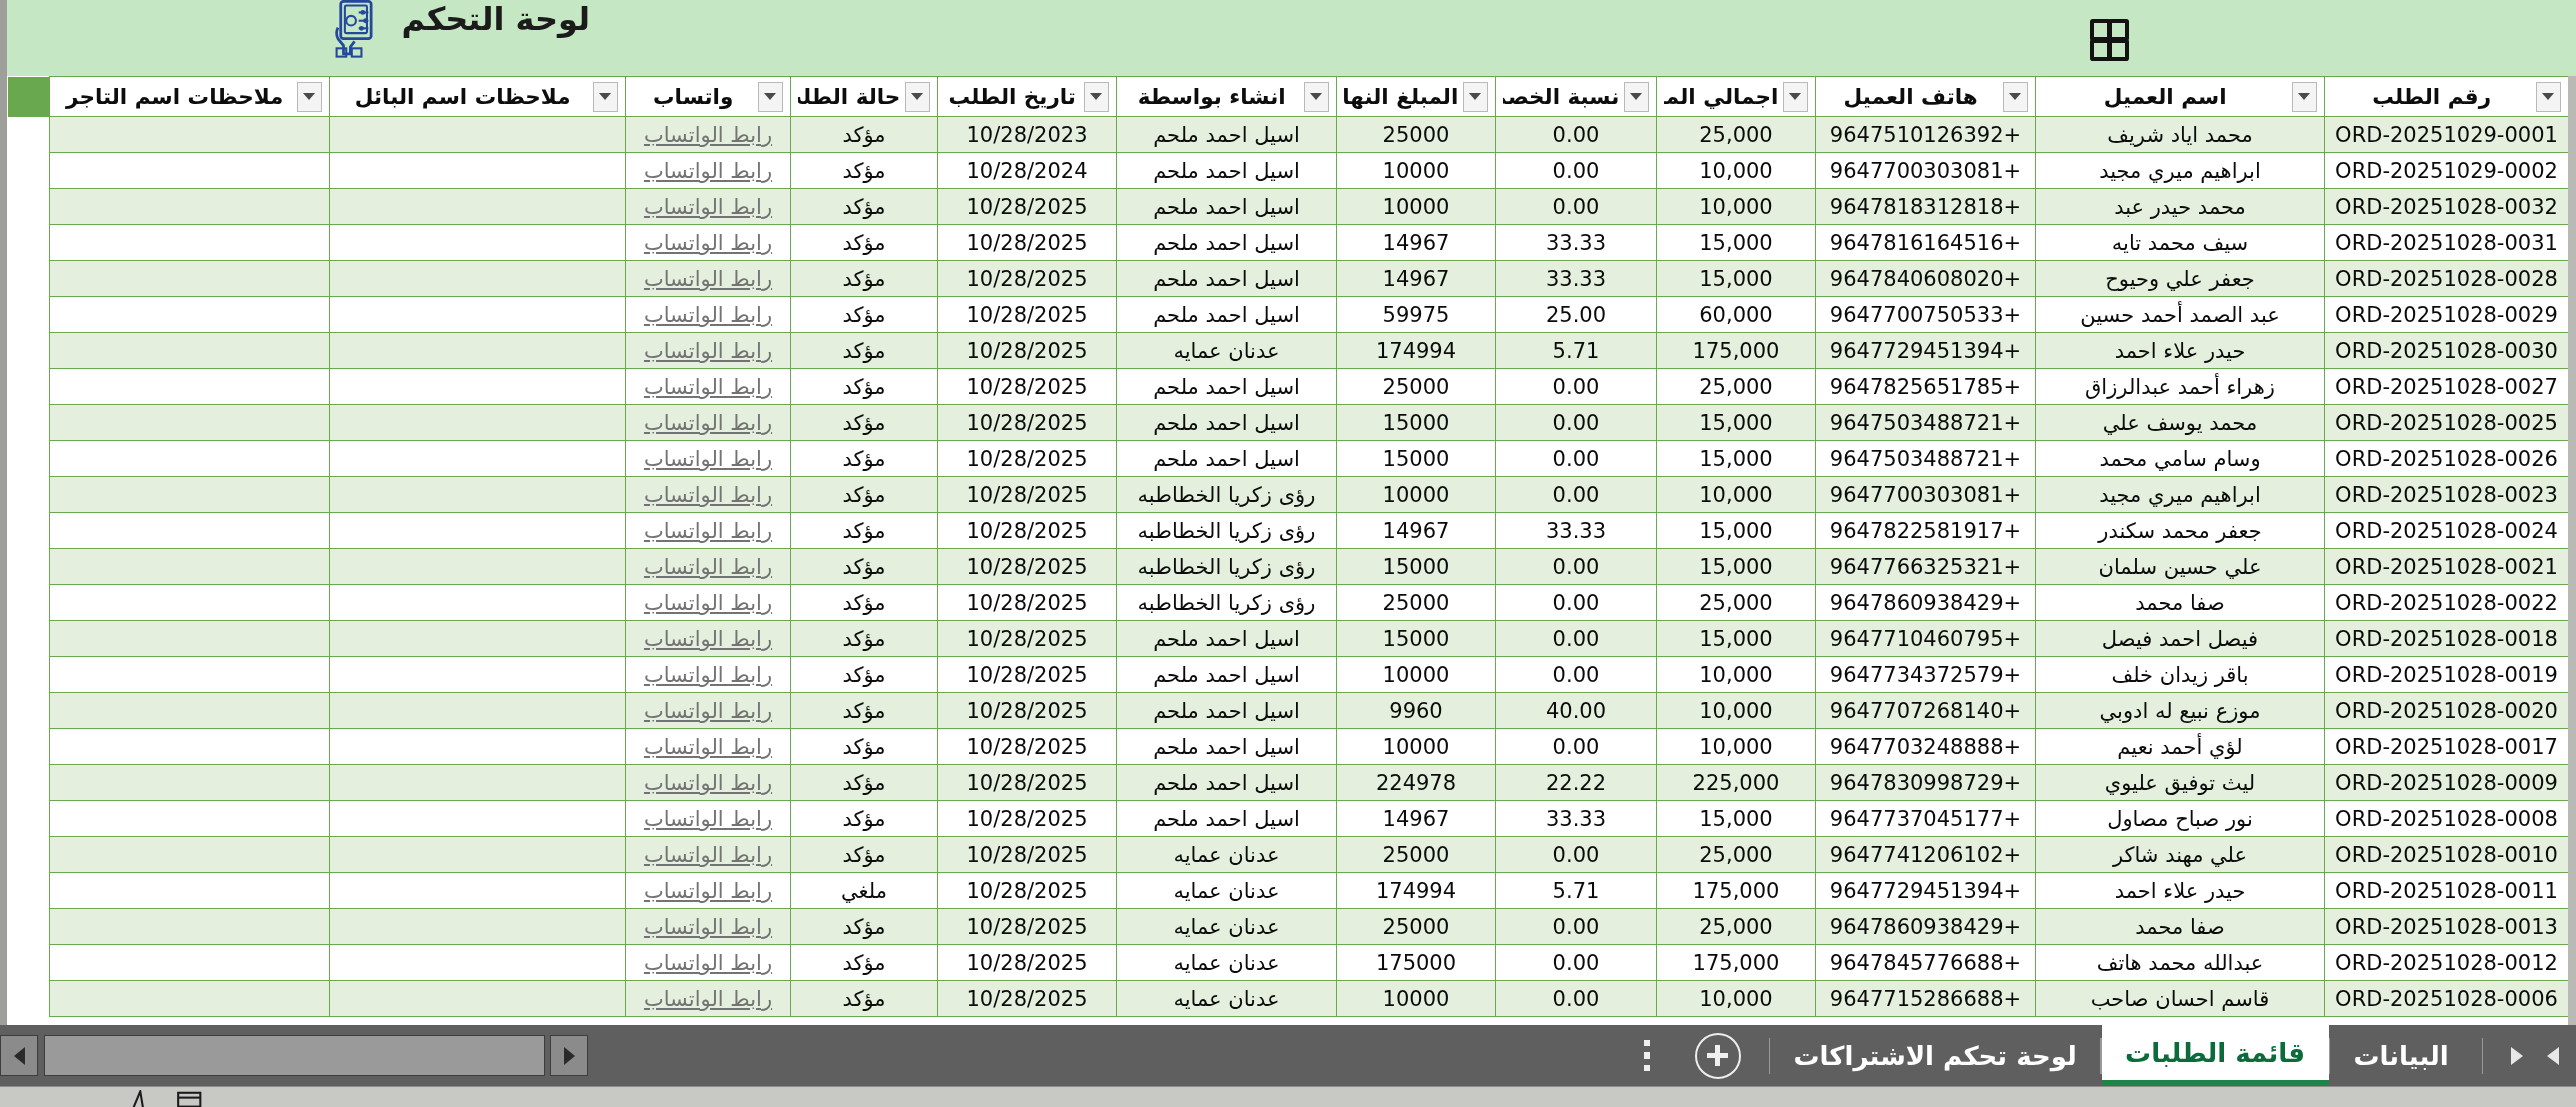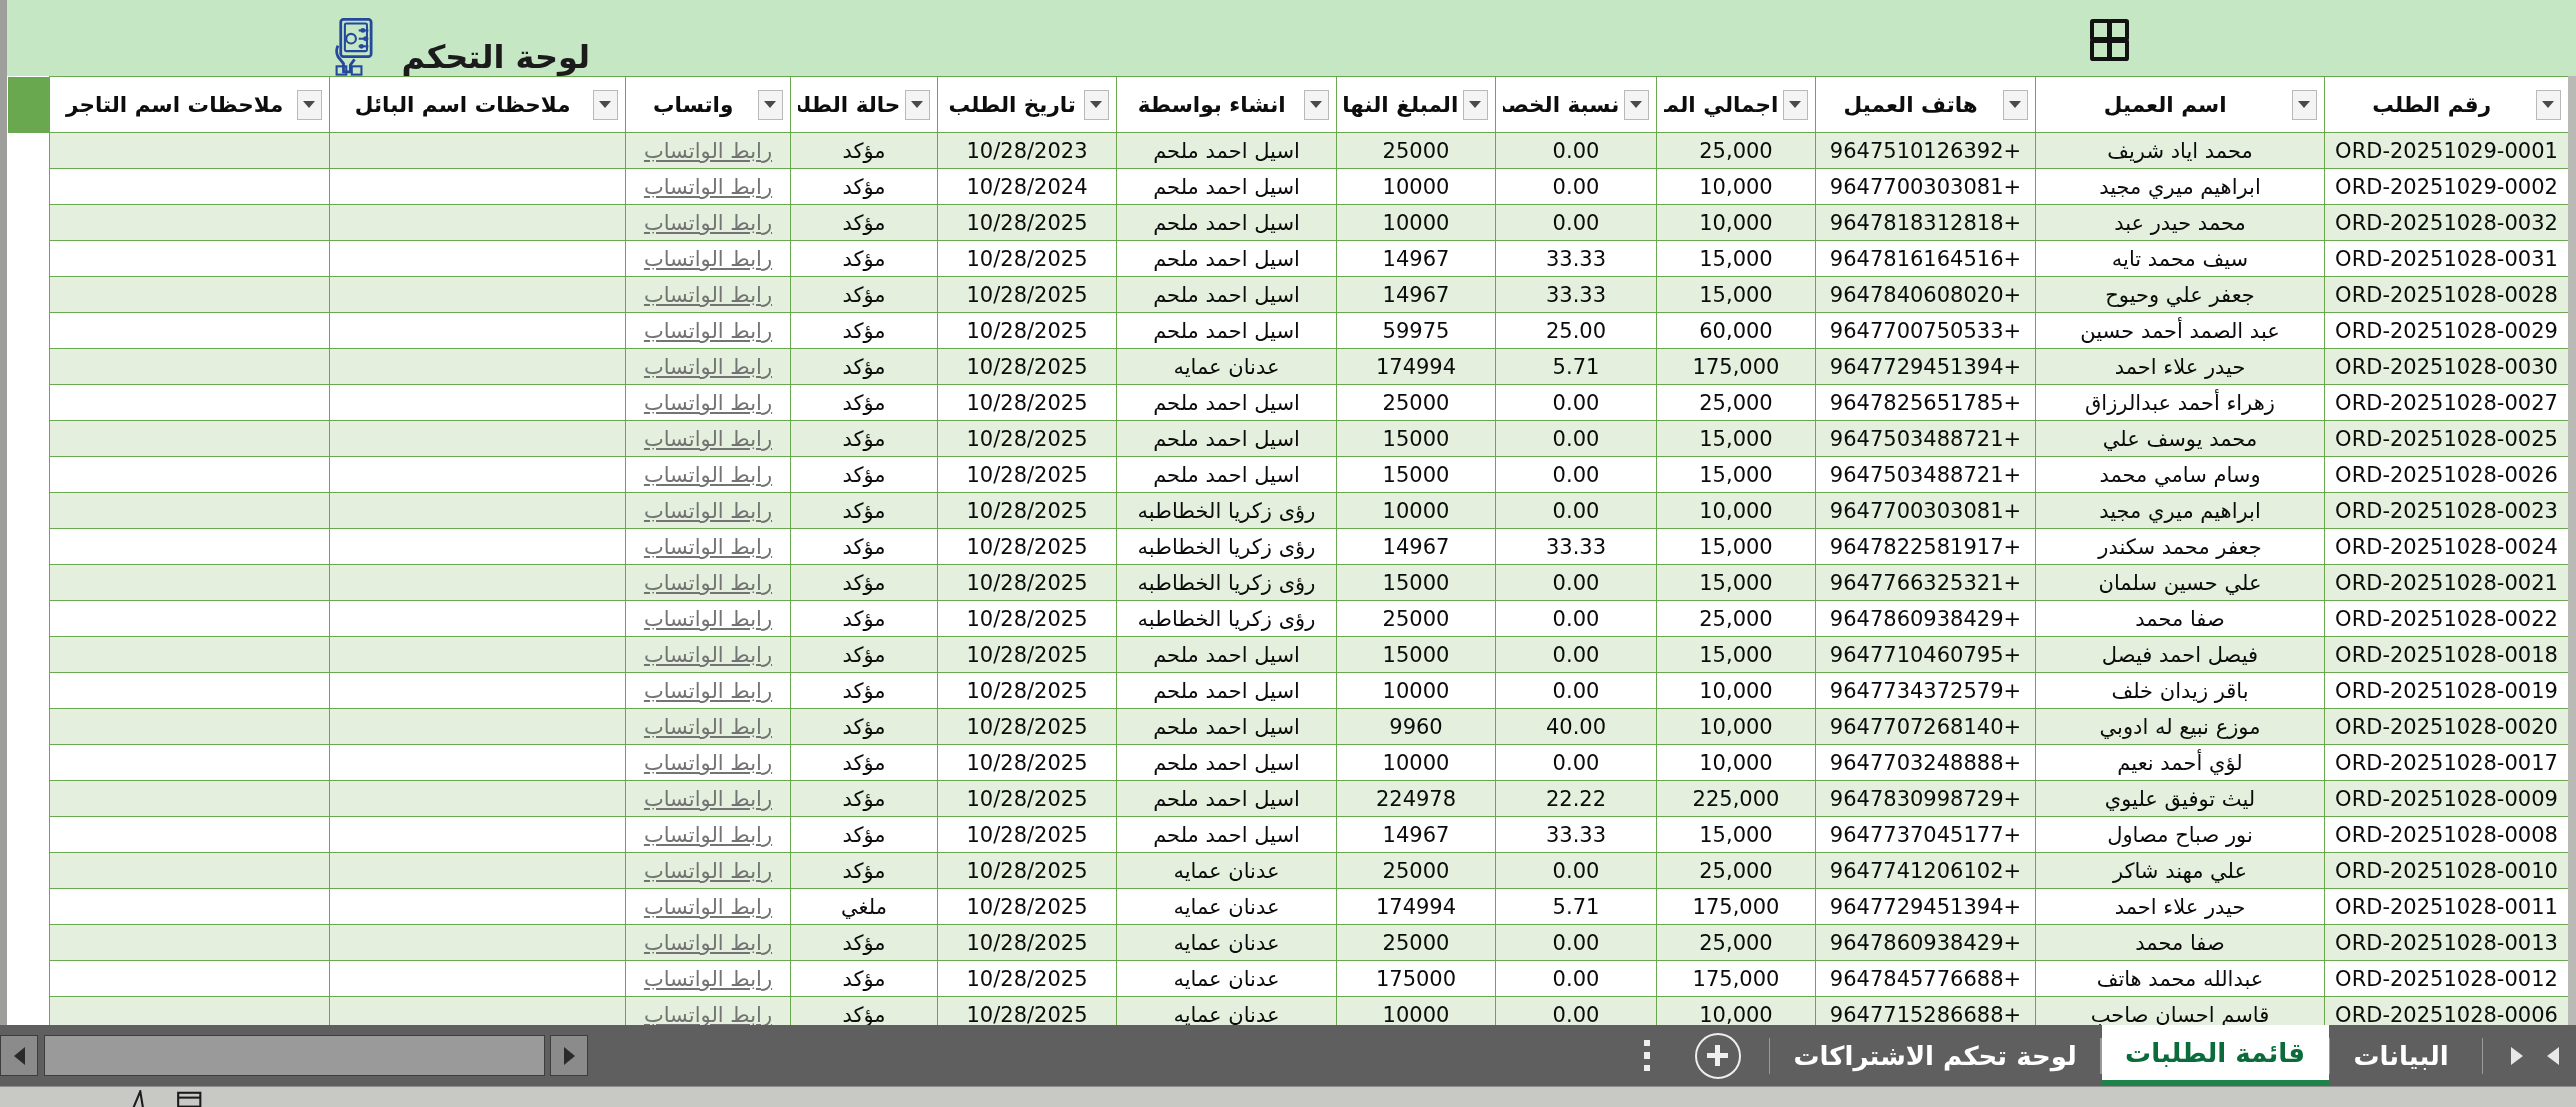--- a/index.html
+++ b/index.html
@@ -38,21 +38,21 @@
     width:12.5px;height:14px;
   }
   .title-icon .b1{left:0;top:1.4px;}
   .title-icon .b2{left:18px;top:1.4px;}
   .title-icon .b3{left:0;top:21px;}
   .title-icon .b4{left:18px;top:21px;}
 
   
   .dash-wrap{
     position:absolute;left:0;top:0;width:921px;height:76px;
-    display:flex;align-items:flex-end;justify-content:center;gap:16.6px;
+    display:flex;align-items:flex-start;justify-content:center;gap:16.6px;
   }
   .dash-label{
     font-size:32px;font-weight:bold;color:#1b1b1b;
     font-family:"DejaVu Sans","Liberation Sans",sans-serif;white-space:nowrap;
   }
   .dash-icon{width:54px;height:58px;flex:0 0 auto;}
 
   
   .grid{
     position:absolute;left:0;top:76px;width:2576px;height:949px;
@@ -63,21 +63,21 @@
   }
   .grid::after{
     content:"";position:absolute;right:0;top:0;width:8.3px;height:949px;background:#b9b9b5;z-index:5;
   }
   table{
     border-collapse:collapse;table-layout:fixed;
     width:2561px;margin-right:7px;
     direction:rtl;
   }
   thead th{
-    height:39px;padding:8px 7px;
+    height:39px;padding:0 7px;
     background:#ffffff;
     border:1.4px solid #6aa84f;
     font-size:21.5px;font-weight:bold;color:#0d0d0d;
     font-family:"DejaVu Sans","Liberation Sans",sans-serif;
     white-space:nowrap;overflow:hidden;
     position:relative;
     text-align:center;
   }
   thead tr{background:#6aa84f;}
   th .hdr{

